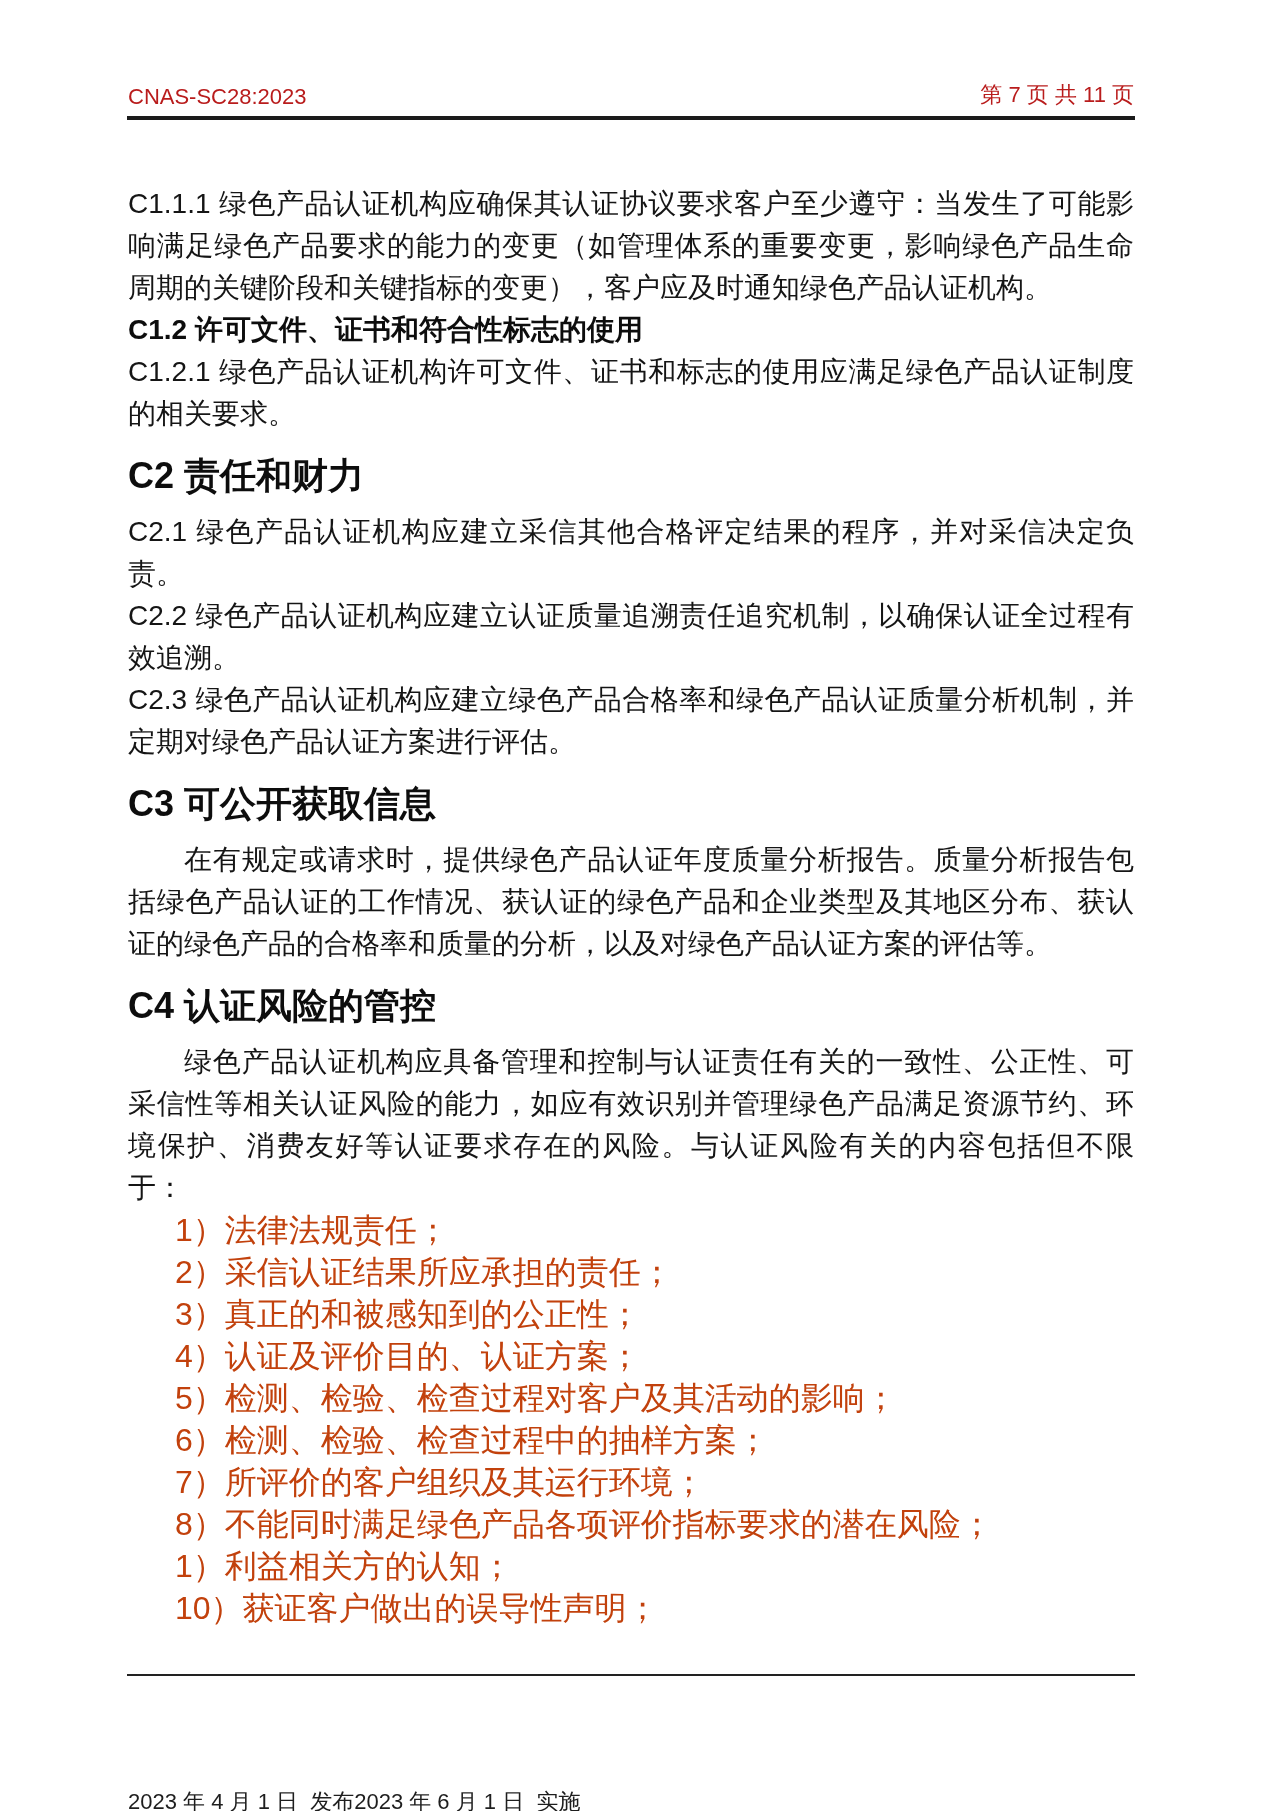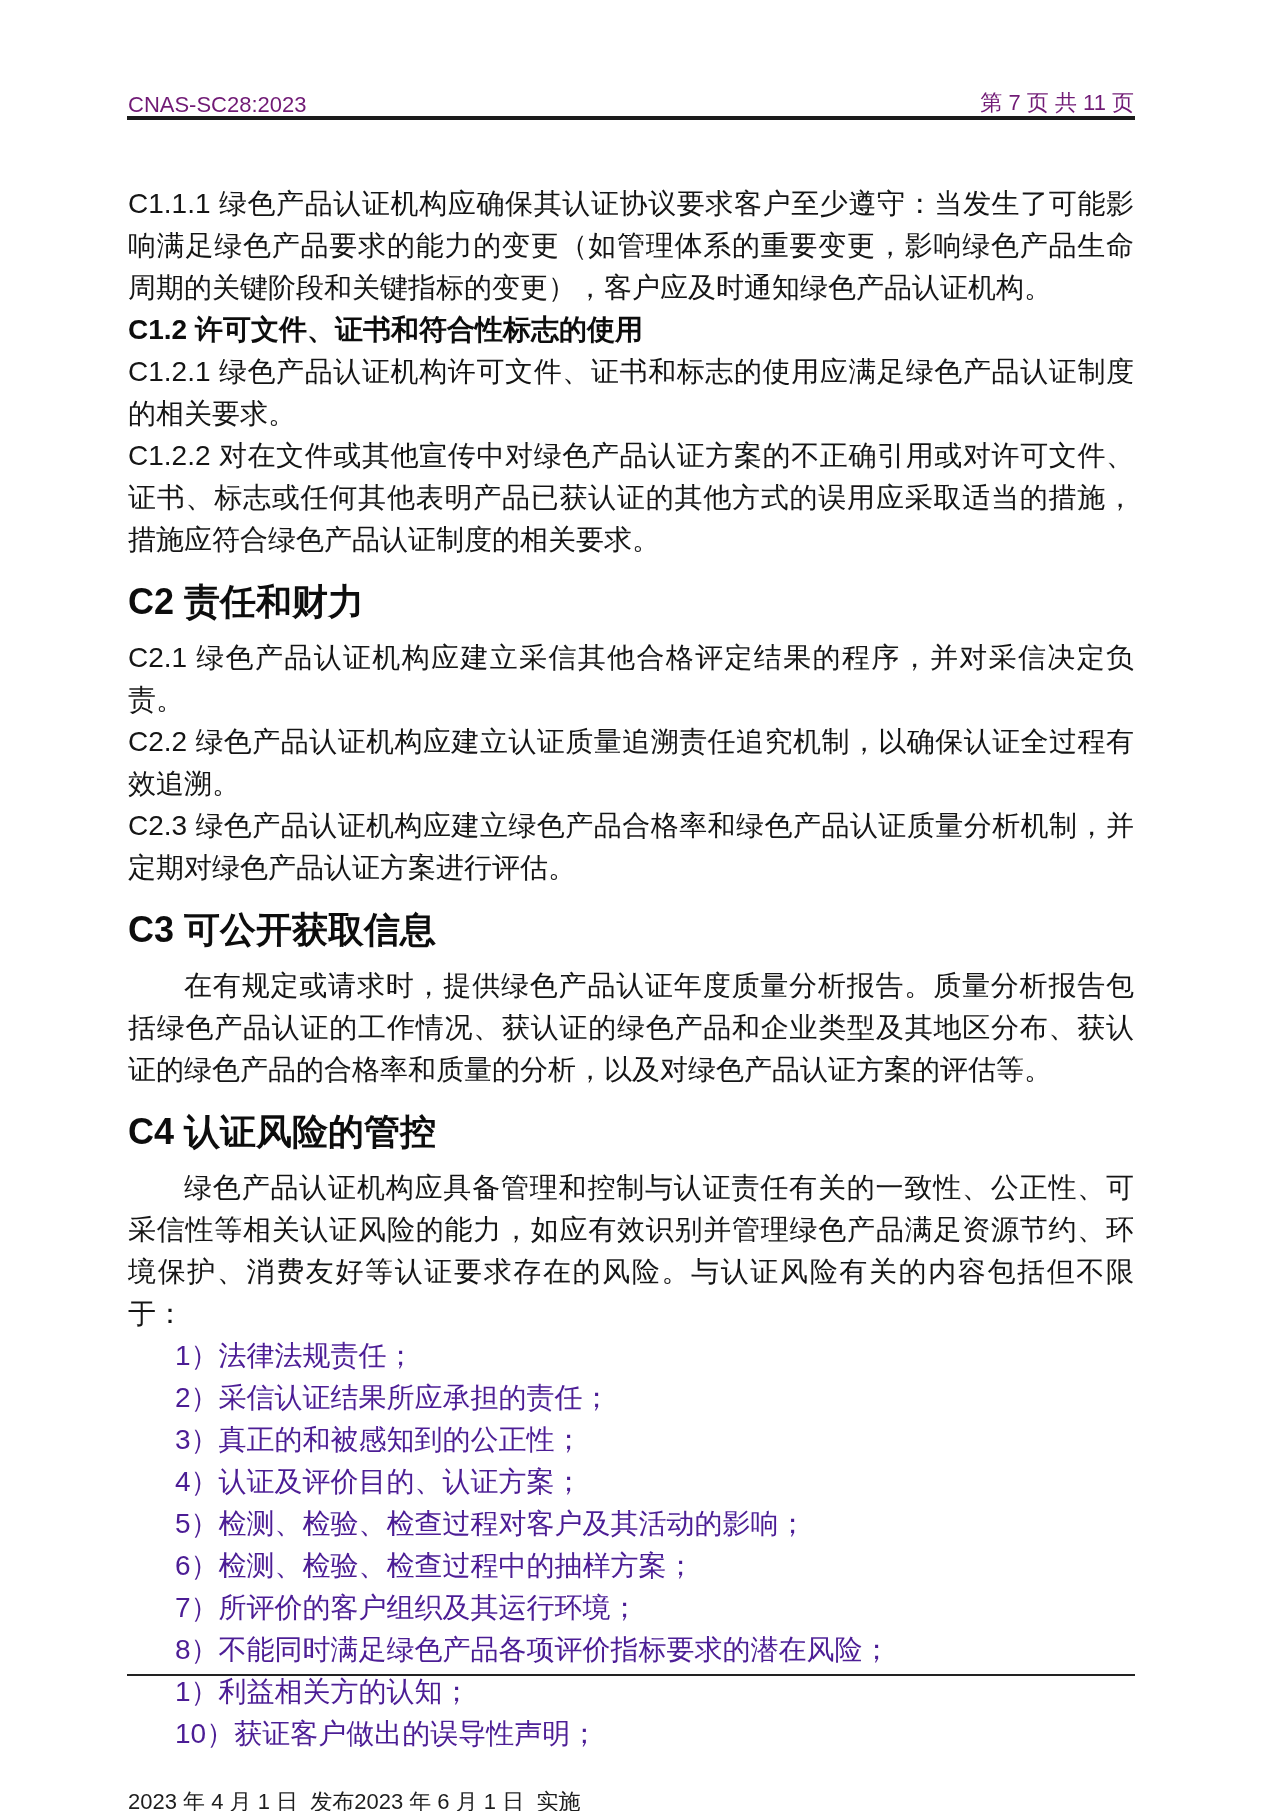--- a/index.html
+++ b/index.html
@@ -17,23 +17,22 @@
   
   .doc-header {
     position: absolute;
     left: 128px;
     top: 80px;
     width: 1006px;
     display: flex;
     justify-content: space-between;
     align-items: flex-end;
     font-size: 22px;
-    color: #701a75;
+    color: #b91c1c;
     white-space: pre;
-    margin-top: 8px;
   }
   .header-rule {
     position: absolute;
     left: 127px;
     top: 116px;
     width: 1008px;
     height: 4px;
     background: #1b1b1b;
   }
 
@@ -66,24 +65,24 @@
     font-weight: bold;
     color: #0d0d0d;
   }
   .indent-first { text-indent: 2em; }
   .risk-list {
     list-style: none;
     margin: 0;
     padding: 0;
   }
   .risk-list li {
-    font-size: 28px;
+    font-size: 32px;
     line-height: 42px;
     padding-left: 47px;
-    color: #4c1d95;
+    color: #c2410c;
   }
 
   
   .footer-rule {
     position: absolute;
     left: 127px;
     top: 1674px;
     width: 1008px;
     height: 2px;
     background: #222222;
@@ -106,21 +105,20 @@
 <header class="doc-header">
   <span>CNAS-SC28:2023</span>
   <span>第 7 页 共 11 页</span>
 </header>
 <div class="header-rule"></div>
 
 <main class="doc-content">
   <p class="para">C1.1.1 绿色产品认证机构应确保其认证协议要求客户至少遵守：当发生了可能影响满足绿色产品要求的能力的变更（如管理体系的重要变更，影响绿色产品生命周期的关键阶段和关键指标的变更），客户应及时通知绿色产品认证机构。</p>
   <p class="sub-heading">C1.2 许可文件、证书和符合性标志的使用</p>
   <p class="para">C1.2.1 绿色产品认证机构许可文件、证书和标志的使用应满足绿色产品认证制度的相关要求。</p>
-  <p class="para">C1.2.2 对在文件或其他宣传中对绿色产品认证方案的不正确引用或对许可文件、证书、标志或任何其他表明产品已获认证的其他方式的误用应采取适当的措施，措施应符合绿色产品认证制度的相关要求。</p>
 
   <h2 class="section-heading">C2 责任和财力</h2>
   <p class="para">C2.1 绿色产品认证机构应建立采信其他合格评定结果的程序，并对采信决定负责。</p>
   <p class="para">C2.2 绿色产品认证机构应建立认证质量追溯责任追究机制，以确保认证全过程有效追溯。</p>
   <p class="para">C2.3 绿色产品认证机构应建立绿色产品合格率和绿色产品认证质量分析机制，并定期对绿色产品认证方案进行评估。</p>
 
   <h2 class="section-heading">C3 可公开获取信息</h2>
   <p class="para indent-first">在有规定或请求时，提供绿色产品认证年度质量分析报告。质量分析报告包括绿色产品认证的工作情况、获认证的绿色产品和企业类型及其地区分布、获认证的绿色产品的合格率和质量的分析，以及对绿色产品认证方案的评估等。</p>
 
   <h2 class="section-heading">C4 认证风险的管控</h2>

